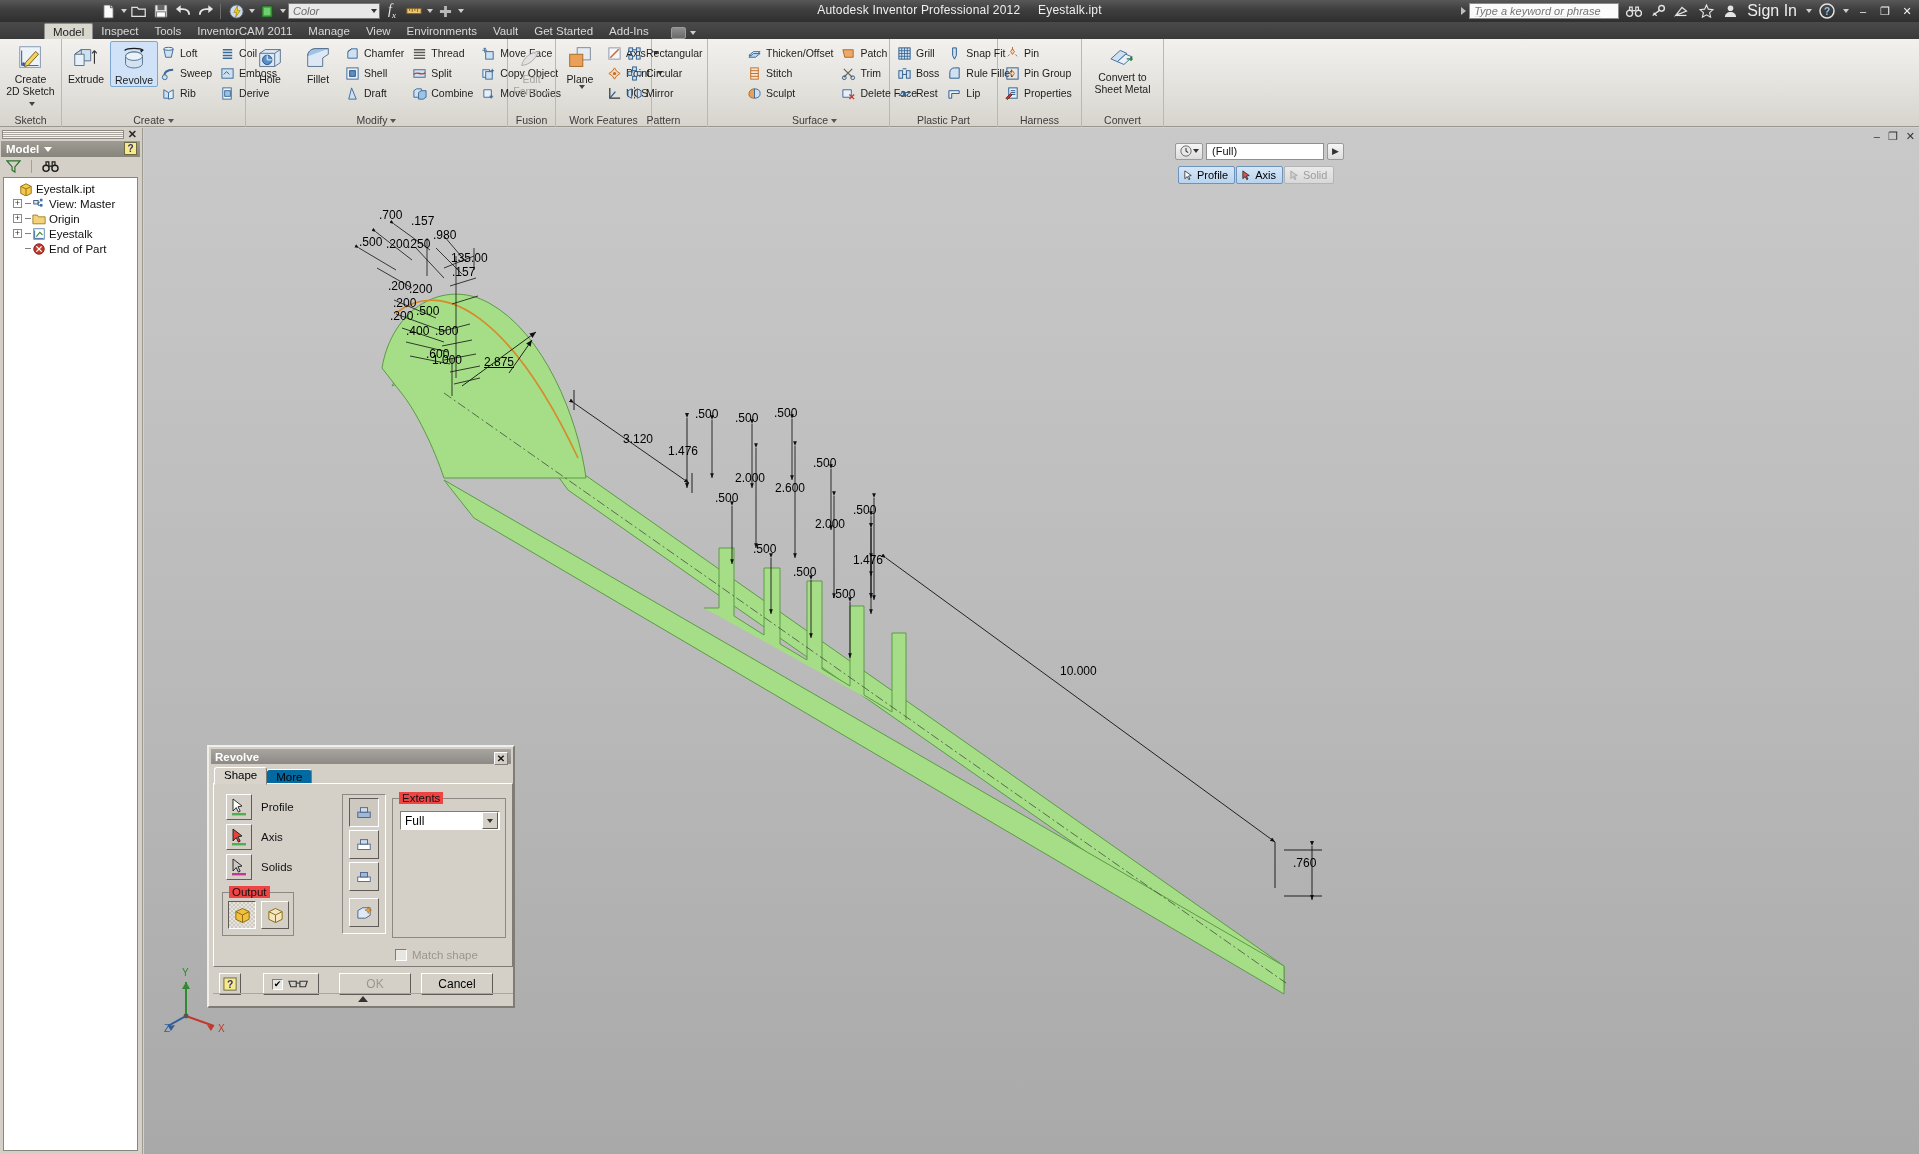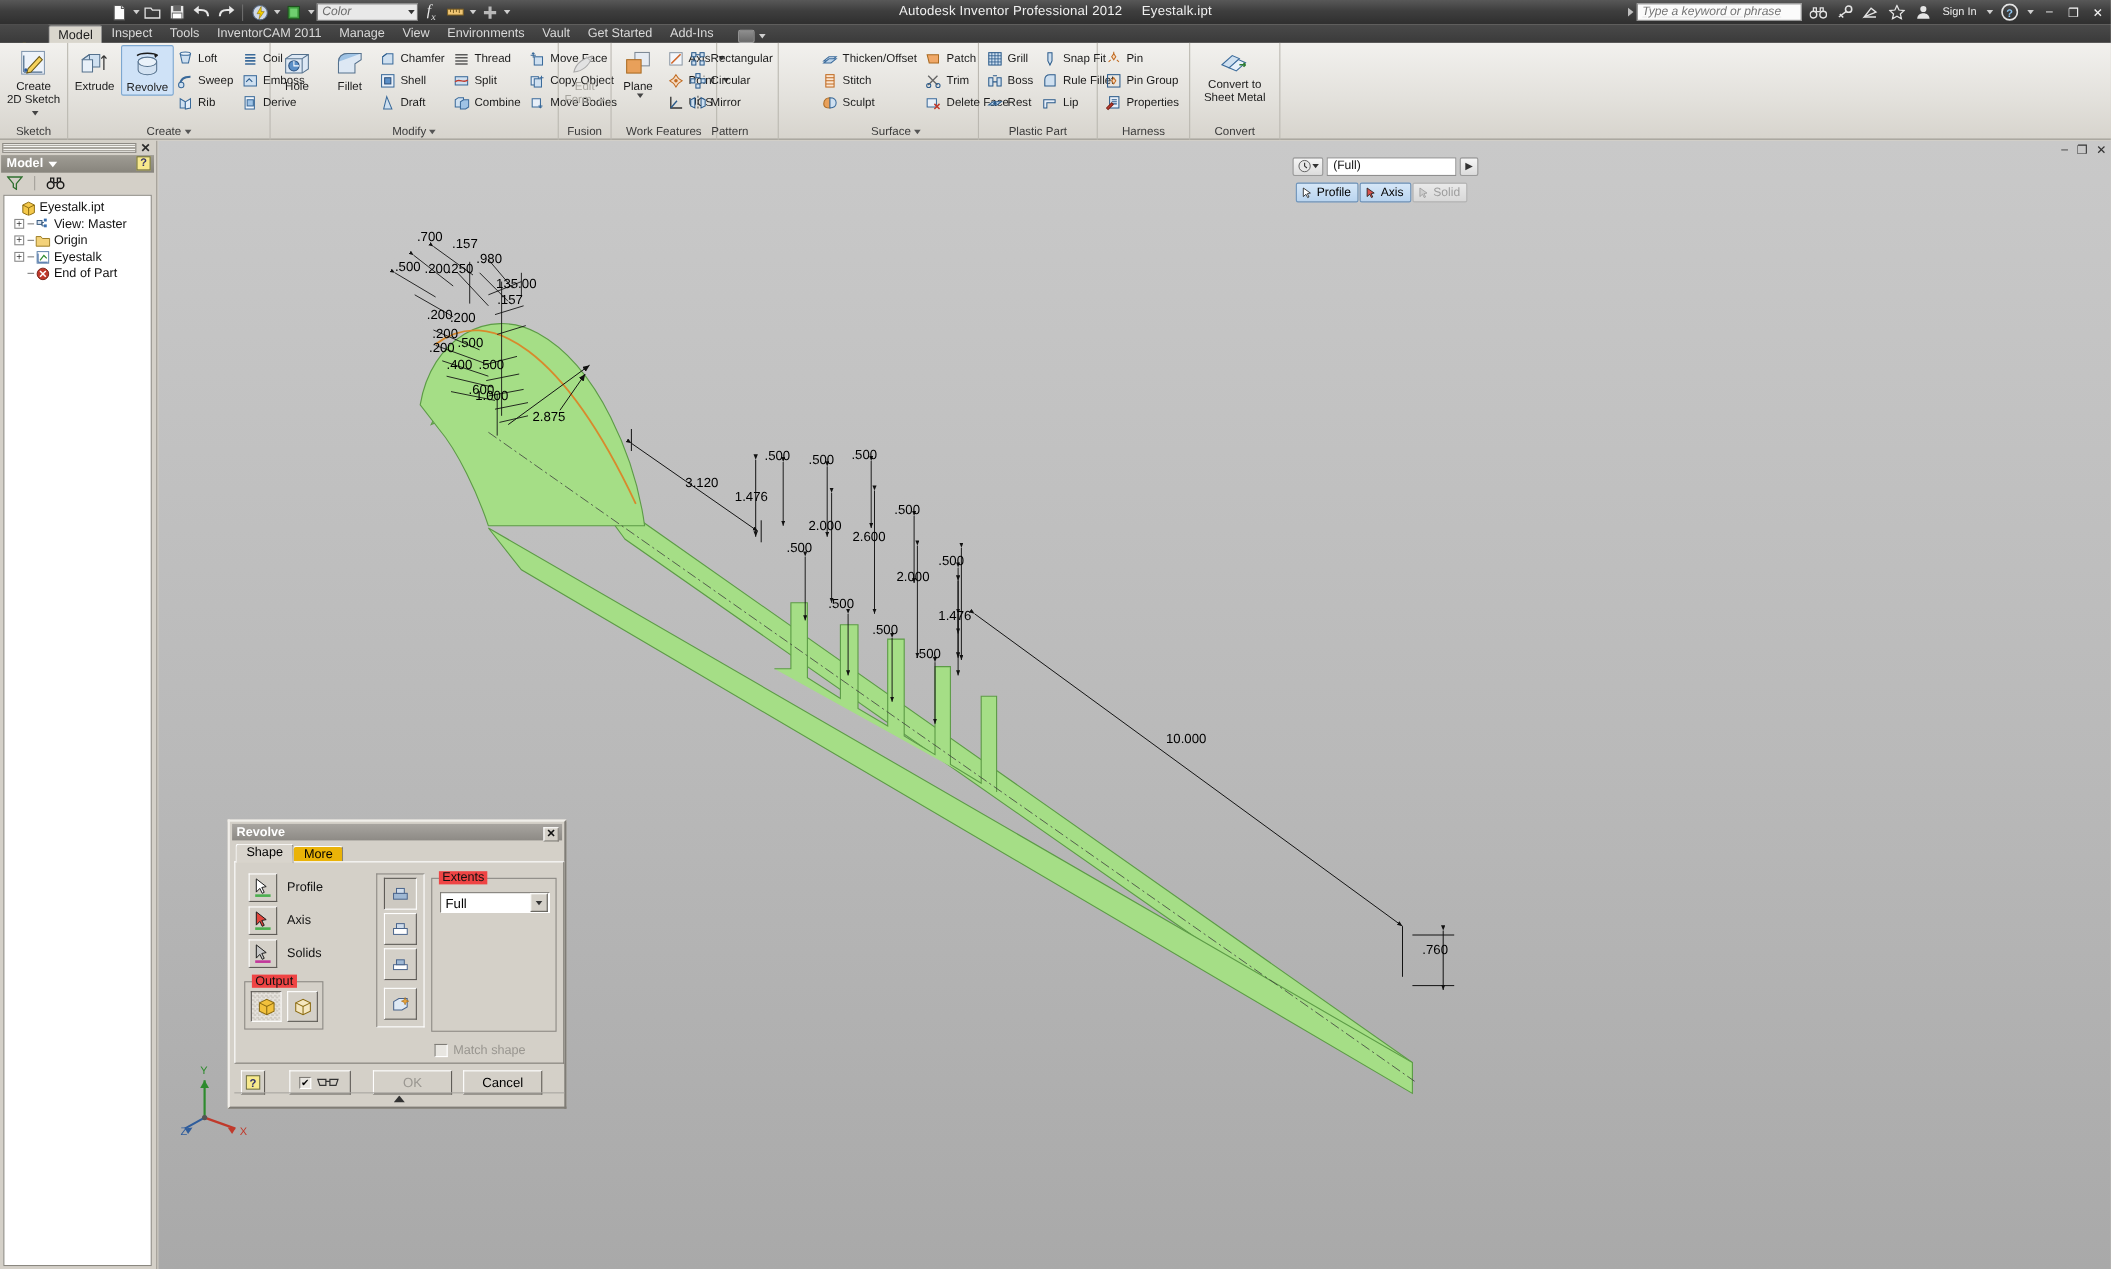--- a/index.html
+++ b/index.html
@@ -35,21 +35,21 @@
     font-size:12px; color:#f0f0f0; letter-spacing:.2px; pointer-events:none;
   }
   #title-right{ position:absolute; right:0; top:0; height:22px; display:flex; align-items:center; gap:6px; padding-right:4px;}
   #search-wrap{ display:flex; align-items:center; height:14px;text-decoration:underline;}
   #search-tri{width:0;height:0;border-top:4px solid transparent;border-bottom:4px solid transparent;border-left:5px solid #bdbdbd;margin-right:3px;}
   #search-input{
     width:150px;height:16px;background:#fbfbfb;border:1px solid #8b8b8b;
     font-style:italic;color:#7c7c7c;font-size:11px;padding:0 0 0 4px;line-height:14px;
   }
   .tb-icon{ width:18px;height:18px; display:flex;align-items:center;justify-content:center; color:#e0e0e0;}
-  #signin{ font-size:10px;color:#ededed; padding:0 2px;}
+  #signin{ font-size:16px;color:#ededed; padding:0 2px;}
   .wbtn{ width:16px;height:14px;display:flex;align-items:center;justify-content:center;color:#f2f2f2;font-size:11px;}
 
   
   #tabstrip{
     position:absolute; left:0; top:22px; width:1919px; height:17px;
     background:linear-gradient(180deg,#4a4a4a 0%,#3a3a3a 100%);
     display:flex; align-items:flex-end; color:#d8d8d8;
   }
   #inv-logo{
     position:absolute;left:0;top:22px;width:44px;height:32px;
@@ -178,21 +178,21 @@
     color:#fff;font-weight:bold;font-size:11.5px;
   }
   #rv-close{
     position:absolute;right:3px;top:3px;width:14px;height:13px;
     background:#d4d0c8;border:1px solid;border-color:#fff #7f7c76 #7f7c76 #fff;
     font-size:10px;font-weight:bold;text-align:center;line-height:11px;color:#111;
   }
   .rv-tabstrip{ position:absolute; left:5px; top:20px; display:flex; align-items:flex-end; height:18px;justify-content:space-between;}
   .rv-tab{
     height:16px;padding:1px 9px 0 9px;font-size:11.5px;
-    background:#eab308;border:1px solid;border-color:#fff #7f7c76 #d4d0c8 #fff;
+    background:#0369a1;border:1px solid;border-color:#fff #7f7c76 #d4d0c8 #fff;
     border-radius:3px 3px 0 0; margin-right:-1px;
   }
   .rv-tab.active{ height:18px; background:#d8d4cc; font-weight:normal; position:relative; z-index:2;}
   #rv-body{
     position:absolute;left:4px;top:36px;width:300px;height:184px;
     background:#d4d0c8;border:1px solid;border-color:#fff #7f7c76 #7f7c76 #fff;
   }
   .sel-btn{
     width:26px;height:26px;background:#d4d0c8;
     border:1px solid;border-color:#fff #5f5c57 #5f5c57 #fff;
@@ -1106,21 +1106,21 @@
     <span style="position:absolute;left:308px;top:137px;">.157</span>
     <span style="position:absolute;left:244px;top:151px;">.200</span>
     <span style="position:absolute;left:265px;top:154px;">.200</span>
     <span style="position:absolute;left:249px;top:168px;">.200</span>
     <span style="position:absolute;left:272px;top:176px;">.500</span>
     <span style="position:absolute;left:246px;top:181px;">.200</span>
     <span style="position:absolute;left:262px;top:196px;">.400</span>
     <span style="position:absolute;left:291px;top:196px;">.500</span>
     <span style="position:absolute;left:282px;top:219px;">.600</span>
     <span style="position:absolute;left:288px;top:225px;">1.000</span>
-    <span style="position:absolute;left:340px;top:244px;">2.875</span>
+    <span style="position:absolute;left:340px;top:227px;text-decoration:underline;">2.875</span>
     <span style="position:absolute;left:479px;top:304px;">3.120</span>
     <span style="position:absolute;left:524px;top:316px;">1.476</span>
     <span style="position:absolute;left:551px;top:279px;">.500</span>
     <span style="position:absolute;left:591px;top:283px;">.500</span>
     <span style="position:absolute;left:630px;top:278px;">.500</span>
     <span style="position:absolute;left:571px;top:363px;">.500</span>
     <span style="position:absolute;left:591px;top:343px;">2.000</span>
     <span style="position:absolute;left:631px;top:353px;">2.600</span>
     <span style="position:absolute;left:669px;top:328px;">.500</span>
     <span style="position:absolute;left:609px;top:414px;">.500</span>

